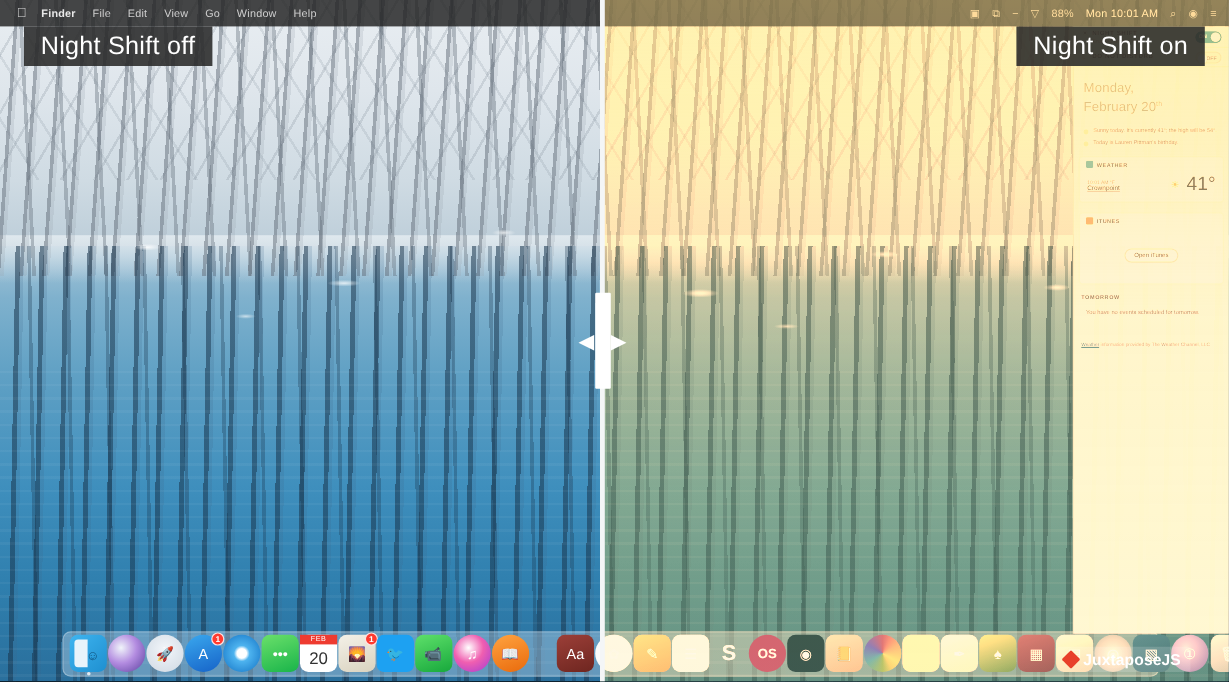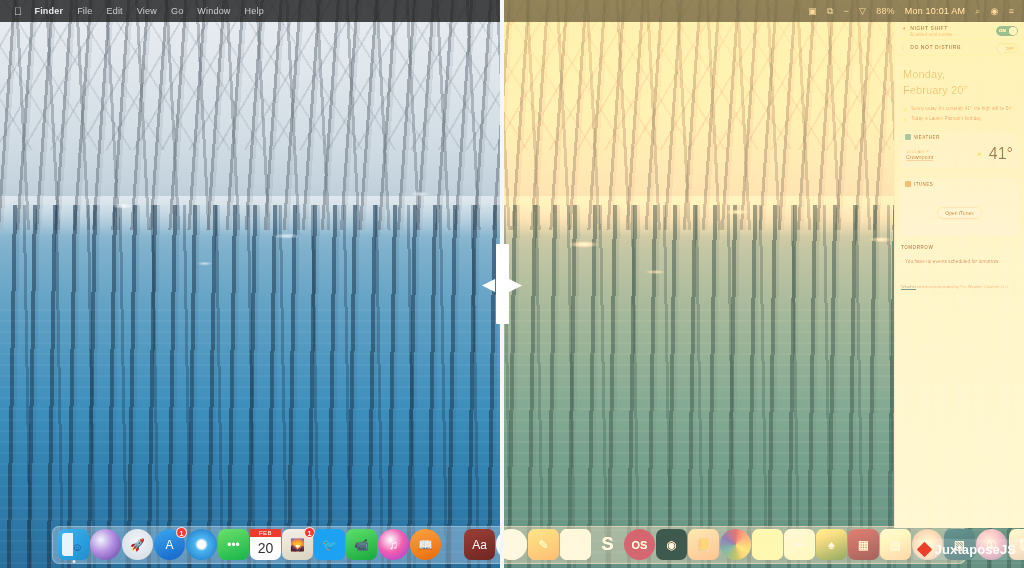--- a/index.html
+++ b/index.html
@@ -255,21 +255,21 @@
     position:absolute; top:22px; height:33px; z-index:60;
     background:rgba(40,40,40,.88); color:#fff;
     display:flex; align-items:center; padding:0 14px;
     font-size:21px; font-weight:300; letter-spacing:.2px;
   }
   .lbl-left { left:20px; }
   .lbl-right { right:20px; }
 
   
   .credit {
-    position:absolute; right:0; bottom:8px; z-index:60;
+    position:absolute; right:32px; bottom:8px; z-index:60;
     display:flex; align-items:center; gap:5px;
     background:rgba(255,255,255,.16); padding:3px 8px 3px 6px; border-radius:2px;
   }
   .credit .dia {
     width:11px; height:11px; background:#e8402a; transform:rotate(45deg);
     border-radius:1px;
   }
   .credit .nm { color:#ffffff; font-size:13px; font-weight:bold; letter-spacing:.1px; }
 </style>
 </head>
@@ -686,19 +686,25 @@
     <div class="tint2"></div>
   </div>
 
   <div class="divider" style="left: 500px;"></div>
   <div class="handle" style="left: 484px;">
     <span class="arr l">◀</span>
     <span class="bar"></span>
     <span class="arr r">▶</span>
   </div>
 
+  <div class="lbl-box lbl-left">
+    <span>Night Shift off</span>
+  </div>
+  <div class="lbl-box lbl-right">
+    <span>Night Shift on</span>
+  </div>
 
   <div class="credit">
     <span class="dia"></span>
     <span class="nm">JuxtaposeJS</span>
   </div>
 
 </div>
 
 </body></html>

